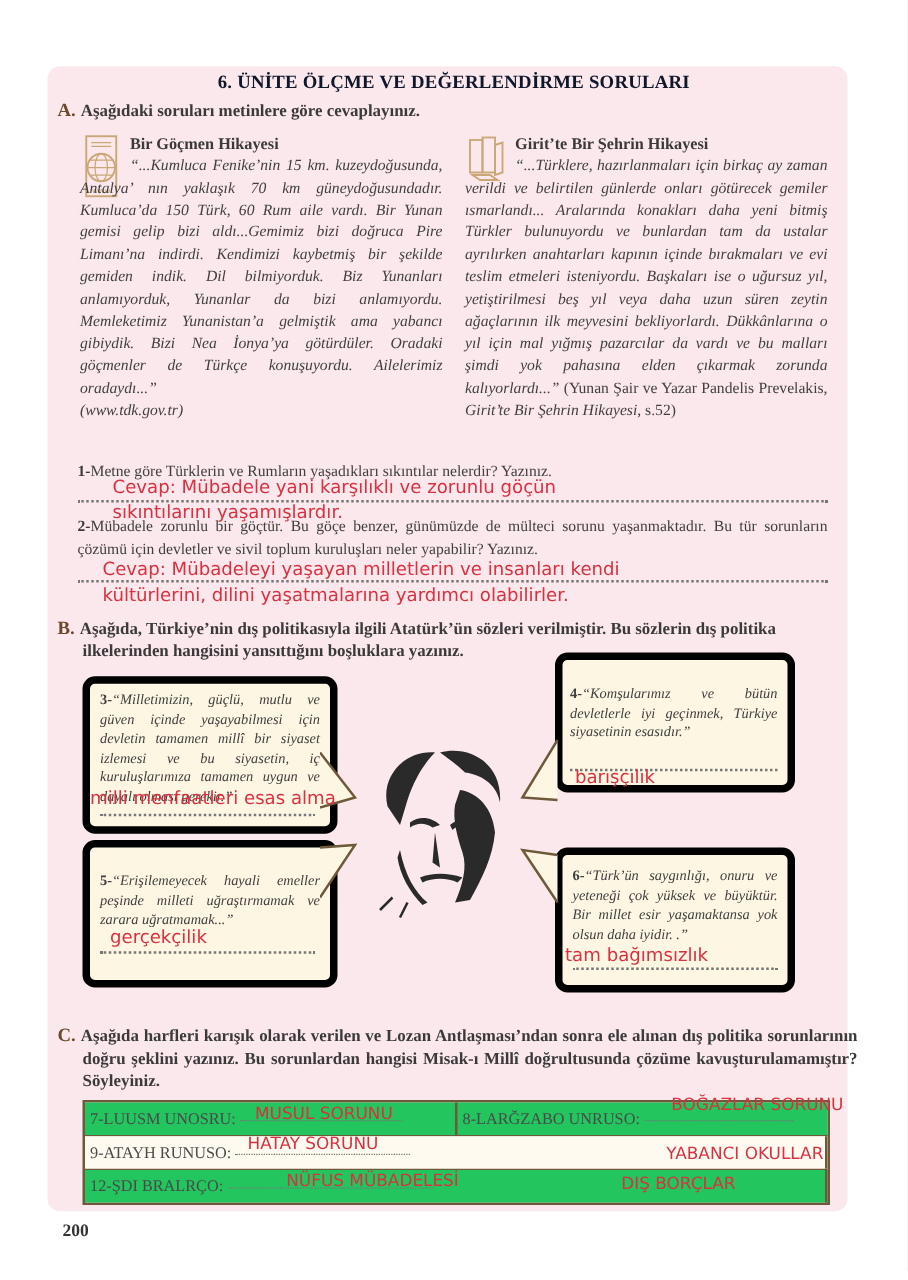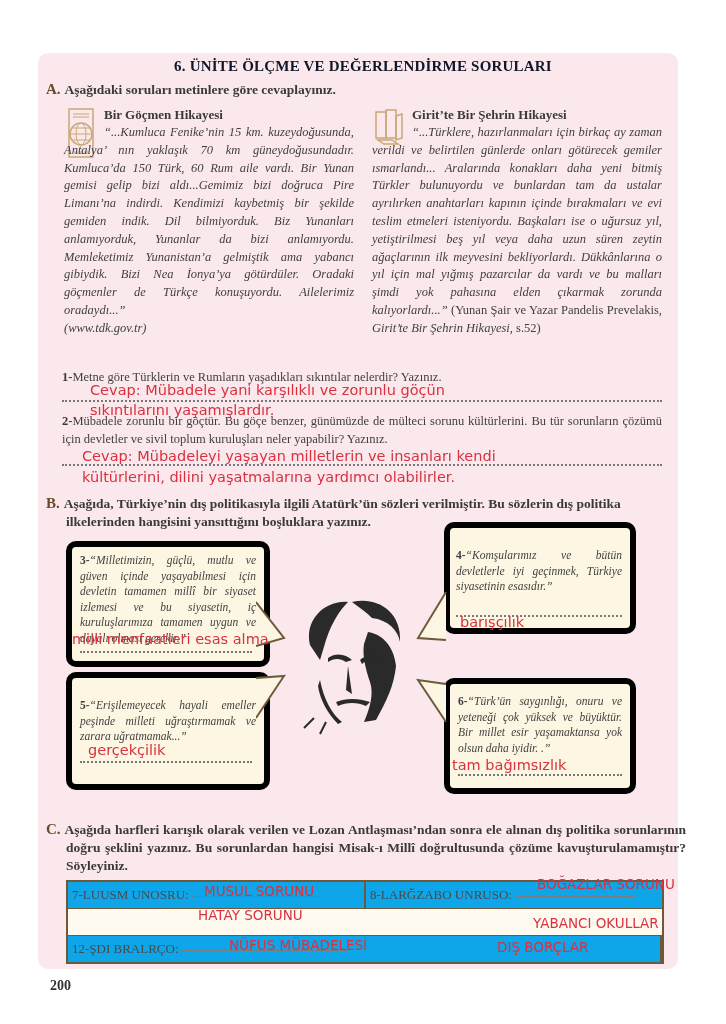--- a/index.html
+++ b/index.html
@@ -17,21 +17,21 @@
   .q b { color:#3a3a3a; }
   .dotline { position:absolute; border-bottom:2px dotted #777; height:0; }
   .ans { position:absolute; font-family:"DejaVu Sans", sans-serif; color:#d9313f; font-size:14.5px; line-height:18px; white-space:nowrap; }
   .bubble { position:absolute; background:#fdf6e3; border:6px solid #000000; border-radius:10px; }
   .bubble .bt { position:absolute; font-style:italic; font-size:11.5px; line-height:15.5px; text-align:justify; color:#3f3f3f; }
   .bubble .bt b { font-style:normal; }
   .tail { position:absolute; }
   .grid { position:absolute; left:66px; top:880px; width:594px; border:2px solid #6e5a3a; }
   .row { display:flex; height:26px; border-bottom:1px solid #6e5a3a; }
   .row:last-child { border-bottom:none; }
-  .row.yel { background:#0ea5e9; }
+  .row.yel { background:#22c55e; }
   .row.wht { background:#fffaf0; }
   .cell { position:relative; flex:1; font-size:13px; line-height:26px; padding-left:4px; color:#4a4a4a; white-space:nowrap; }
   .cell:first-child { border-right:2px solid #6e5a3a; }
   .cell .dots { display:inline-block; width:150px; border-bottom:1.5px dotted #777; height:0; vertical-align:middle; }
   .pageno { position:absolute; left:50px; top:978px; font-weight:bold; font-size:14px; color:#333; }
 </style>
 </head>
 <body>
 
 <div class="panel"></div>
@@ -79,21 +79,21 @@
 </div>
 
 <div class="q" style="left:62px; top:368px; width:600px;">
   <b>1-</b><span>Metne göre Türklerin ve Rumların yaşadıkları sıkıntılar nelerdir? Yazınız.</span>
 </div>
 <div class="ans" style="left:90px; top:381px;">Cevap: Mübadele yani karşılıklı ve zorunlu göçün</div>
 <div class="dotline" style="left:62px; top:400px; width:600px;"></div>
 <div class="ans" style="left:90px; top:401px;">sıkıntılarını yaşamışlardır.</div>
 
 <div class="q" style="left:62px; top:412px; width:600px; text-align:justify;">
-  <b>2-</b><span>Mübadele zorunlu bir göçtür. Bu göçe benzer, günümüzde de mülteci sorunu kültürlerini. Bu tür sorunların çözümü için devletler ve sivil toplum kuruluşları neler yapabilir? Yazınız.</span>
+  <b>2-</b><span>Mübadele zorunlu bir göçtür. Bu göçe benzer, günümüzde de mülteci sorunu yaşanmaktadır. Bu tür sorunların çözümü için devletler ve sivil toplum kuruluşları neler yapabilir? Yazınız.</span>
 </div>
 <div class="ans" style="left:82px; top:447px;">Cevap: Mübadeleyi yaşayan milletlerin ve insanları kendi</div>
 <div class="dotline" style="left:62px; top:464px; width:600px;"></div>
 <div class="ans" style="left:82px; top:468px;">kültürlerini, dilini yaşatmalarına yardımcı olabilirler.</div>
 
 <div class="sec-head" style="left:46px; top:494px; width:620px; padding-left:20px; text-indent:-20px;">
   <span class="sec-letter">B.</span><span>Aşağıda, Türkiye’nin dış politikasıyla ilgili Atatürk’ün sözleri verilmiştir. Bu sözlerin dış politika ilkelerinden hangisini yansıttığını boşluklara yazınız.</span>
 </div>
 
 <div style="position:absolute; left:290px; top:590px;">
@@ -158,20 +158,21 @@
 <div class="sec-head" style="left:46px; top:820px; width:620px; padding-left:20px; text-indent:-20px; text-align:justify;">
   <span class="sec-letter">C.</span><span>Aşağıda harfleri karışık olarak verilen ve Lozan Antlaşması’ndan sonra ele alınan dış politika sorunlarının doğru şeklini yazınız. Bu sorunlardan hangisi Misak-ı Millî doğrultusunda çözüme kavuşturulamamıştır? Söyleyiniz.</span>
 </div>
 
 <div class="grid">
   <div class="row yel">
     <div class="cell"><span>7-LUUSM UNOSRU:</span> <span class="dots" style="width:130px;"></span></div>
     <div class="cell"><span>8-LARĞZABO UNRUSO:</span> <span class="dots" style="width:120px;"></span></div>
   </div>
   <div class="row wht">
+    <div class="cell"><span>9-ATAYH RUNUSO:</span> <span class="dots" style="width:140px;"></span></div>
   </div>
   <div class="row yel">
     <div class="cell"><span>12-ŞDI BRALRÇO:</span> <span class="dots" style="width:165px;"></span></div>
   </div>
 </div>
 
 <div class="ans" style="left:204px; top:882px; font-size:13.5px;">MUSUL SORUNU</div>
 <div class="ans" style="left:537px; top:875px; font-size:13.5px;">BOĞAZLAR SORUNU</div>
 <div class="ans" style="left:198px; top:906px; font-size:13.5px;">HATAY SORUNU</div>
 <div class="ans" style="left:533px; top:914px; font-size:13.5px;">YABANCI OKULLAR</div>

